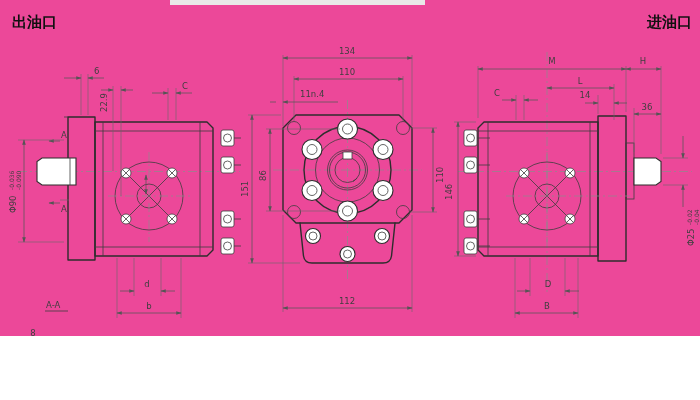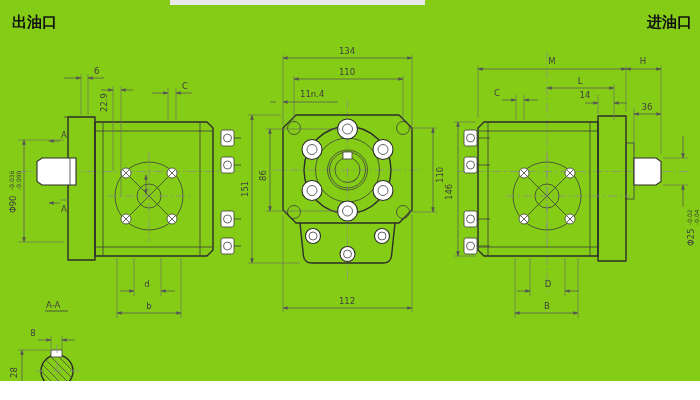--- a/index.html
+++ b/index.html
@@ -1,16 +1,16 @@
 <!DOCTYPE html>
 <html><head>
 <meta charset="utf-8">
 <style>
   html,body{margin:0;padding:0;background:#ffffff;}
-  .stage{position:relative;width:700px;height:381px;background:#84cc16;overflow:hidden;
+  .stage{position:relative;width:700px;height:336px;background:#ec4899;overflow:hidden;
          font-family:"DejaVu Sans",sans-serif;}
   svg{display:block}
   .o  {fill:none;stroke:#2d2d2d;stroke-width:1.4;stroke-linejoin:round;stroke-linecap:square}
   .t  {fill:none;stroke:#3d3d3d;stroke-width:.8}
   .w  {fill:#ffffff;stroke:#2d2d2d;stroke-width:1.1}
   .wt {fill:#ffffff;stroke:#3d3d3d;stroke-width:.8}
   .cl {stroke:#8c8c8c;stroke-width:.7;stroke-dasharray:9 3 2 3;fill:none}
   .dl {stroke:#555;stroke-width:.75;fill:none}
   .el {stroke:#6a6a6a;stroke-width:.6;fill:none}
   .dt {font:8.5px "DejaVu Sans",sans-serif;fill:#3f3f3f}

